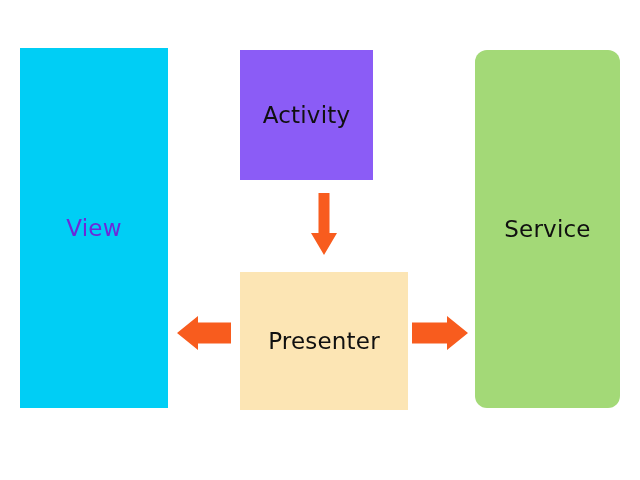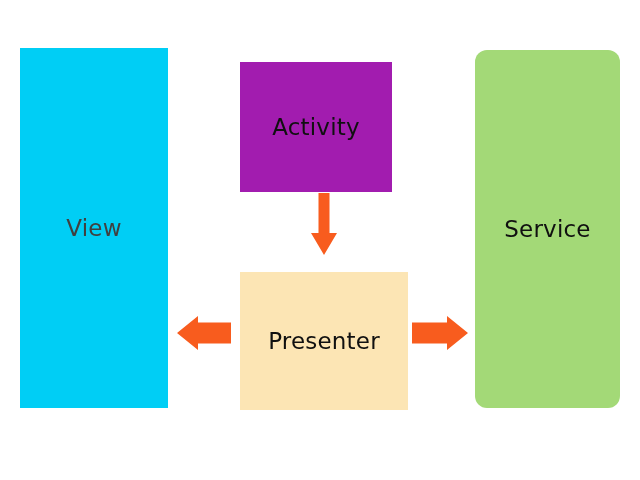--- a/index.html
+++ b/index.html
@@ -41,24 +41,24 @@
     display: block;
     overflow: visible;
   }
 </style>
 </head>
 <body>
 
 <div id="diagram-canvas" style="width: 640px; height: 480px; background: rgb(255, 255, 255);">
 
   <div class="node-box" id="node-view" style="left: 20px; top: 48px; width: 148px; height: 360px; background: rgb(0, 206, 245);">
-    <span class="node-label" style="color: #404040;">View</span>
+    <span class="node-label" style="color: #6d28d9;">View</span>
   </div>
 
-  <div class="node-box" id="node-activity" style="left: 240px; top: 62px; width: 152px; height: 130px; background: #a21caf;">
+  <div class="node-box" id="node-activity" style="left: 240px; top: 50px; width: 133px; height: 130px; background: #8b5cf6;">
     <span class="node-label" style="color: rgb(16, 16, 16);">Activity</span>
   </div>
 
   <div class="node-box" id="node-presenter" style="left: 240px; top: 272px; width: 168px; height: 138px; background: rgb(252, 229, 180);">
     <span class="node-label" style="color: rgb(16, 16, 16);">Presenter</span>
   </div>
 
   <div class="node-box" id="node-service" style="left: 475px; top: 50px; width: 145px; height: 358px; background: rgb(163, 217, 119); border-radius: 12px;">
     <span class="node-label" style="color: rgb(16, 16, 16);">Service</span>
   </div>

